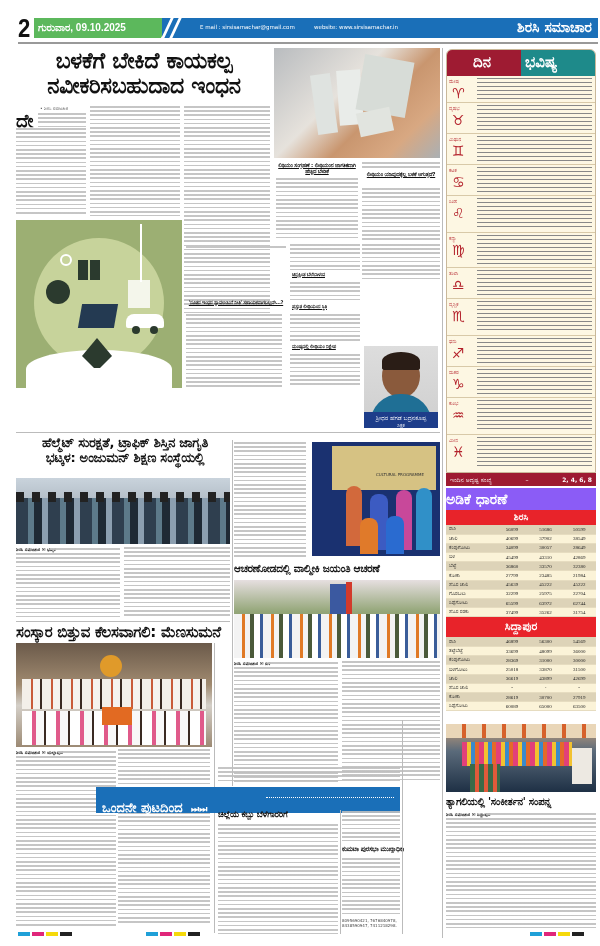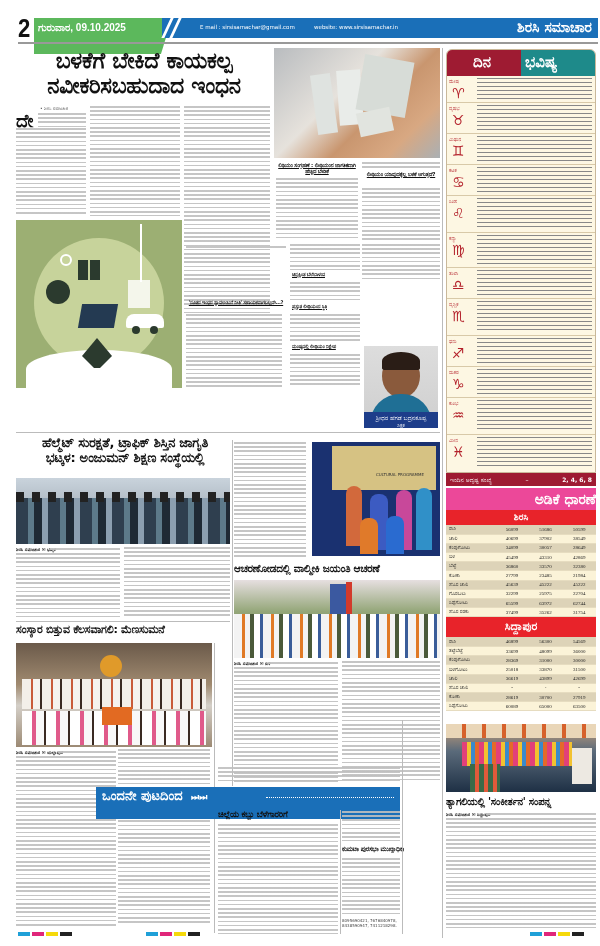--- a/index.html
+++ b/index.html
@@ -1,21 +1,21 @@
 <!DOCTYPE html>
 <html><head>
 <meta charset="utf-8">
 <style>
 *{box-sizing:border-box;margin:0;padding:0}
 body{width:600px;height:946px;background:#fff;font-family:"DejaVu Sans",sans-serif;color:#222;overflow:hidden;position:relative}
 .abs{position:absolute}
 
 .hdr{left:18px;top:16px;width:580px;height:24px}
 .pgno{position:absolute;left:0;top:-2px;font:bold 26px "Liberation Sans",sans-serif;color:#111;line-height:28px;transform:scaleX(0.85);transform-origin:left}
-.hdr-green{position:absolute;left:16px;top:2px;width:138px;height:36px;background:#5cb85c;color:#fff;font:bold 10px "Liberation Sans",sans-serif;padding:4px 4px;clip-path:polygon(0 0,100% 0,92% 100%,0 100%)}
+.hdr-green{position:absolute;left:16px;top:2px;width:138px;height:20px;background:#5cb85c;color:#fff;font:bold 10px "Liberation Sans",sans-serif;padding:4px 4px;clip-path:polygon(0 0,100% 0,92% 100%,0 100%)}
 .hdr-blue{position:absolute;left:144px;top:2px;width:436px;height:20px;background:#1a6fb8;color:#fff;font-size:5.5px;padding-top:6px}
 .hdr-email{position:absolute;left:38px;top:6px}
 .hdr-web{position:absolute;left:152px;top:6px}
 .hdr-logo{position:absolute;right:6px;top:1px;font:bold 14px "DejaVu Sans",sans-serif;color:#fff}
 .slash{position:absolute;top:0;width:3px;height:20px;background:#fff;transform:skewX(-25deg)}
 .hrule{left:18px;top:42px;width:580px;height:2px;background:#999}
 
 .txt{position:absolute;background:repeating-linear-gradient(to bottom,#bfbfbf 0 1.6px,transparent 1.6px 4.2px);opacity:.9}
 .head{position:absolute;font-weight:bold;color:#111;font-family:"DejaVu Sans",sans-serif;letter-spacing:-.3px;line-height:1.15}
 .img{position:absolute;overflow:hidden}
@@ -26,30 +26,30 @@
 .horo-title{height:26px;display:flex}
 .horo-title .a{width:50%;background:#9e1b32;color:#fff;font:bold 15px "DejaVu Sans",sans-serif;text-align:center;padding:3px 4px 0 0}
 .horo-title .b{width:50%;background:#1e8a8a;color:#fff;font:bold 15px "DejaVu Sans",sans-serif;padding:3px 0 0 4px}
 .sign{position:relative;border-bottom:1px solid #d8c9a8;padding:2px 3px 2px 30px}
 .sign .nm{position:absolute;left:2px;top:2px;font-size:5px;color:#b3202a}
 .sign .ic{position:absolute;left:5px;top:9px;width:18px;height:16px;color:#b3202a;font-size:14px;line-height:16px}
 .sign .ln{height:var(--h);background:repeating-linear-gradient(to bottom,#888 0 1.3px,transparent 1.3px 4px)}
 .lucky{left:446px;top:473px;width:150px;height:13px;background:#9e1b32;color:#fff;font-size:6px;padding:3px 4px;display:flex;justify-content:space-between}
 
 .mkt{left:446px;top:488px;width:150px}
-.mkt-title{background:#ec4899;color:#fff;font:bold 14px "DejaVu Sans",sans-serif;text-align:right;height:22px;line-height:22px}
+.mkt-title{background:#8b5cf6;color:#fff;font:bold 14px "DejaVu Sans",sans-serif;text-align:left;height:22px;line-height:22px}
 .mkt-sub{background:#e8232a;color:#fff;font:bold 9px "DejaVu Sans",sans-serif;text-align:center;height:15px;line-height:15px}
 .mkt table{width:100%;border-collapse:collapse;font-size:5px;font-family:"Liberation Serif",serif}
 .mkt td{height:9.2px;padding:0 3px;border-bottom:1px solid #e6dcc0}
 .mkt tr:nth-child(odd) td{background:#ddd3b8}
 .mkt tr:nth-child(even) td{background:#fbf3d8}
 .mkt td.n{text-align:center}
 .mkt-sub2{background:#e8232a;color:#fff;font:bold 11px "DejaVu Sans",sans-serif;text-align:center;height:20px;line-height:20px}
 
-.ribbon{left:96px;top:787px;width:304px;height:32px;background:#1a6fb8;color:#fff;font:bold 13px "DejaVu Sans",sans-serif;padding:1px 6px}
+.ribbon{left:96px;top:787px;width:304px;height:20px;background:#1a6fb8;color:#fff;font:bold 13px "DejaVu Sans",sans-serif;padding:13px 6px}
 .ribbon .dots{position:absolute;left:170px;top:10px;width:128px;border-top:1px dotted #fff}
 .reg{position:absolute;height:4px}
 .caption{position:absolute;background:#1d3d8a;color:#fff;font-size:6px;text-align:center;padding:2px}
 </style>
 </head>
 <body>
 
 <div class="abs hdr">
   <div class="pgno">2</div>
   <div class="hdr-green">ಗುರುವಾರ, 09.10.2025</div>
@@ -354,21 +354,21 @@
   <div style="position:absolute;left:112px;top:2px;width:6px;height:50px;background:#d23a2b"></div>
   <div style="position:absolute;left:0;bottom:0;width:100%;height:44px;background:repeating-linear-gradient(90deg,#f3f3f3 0 8px,#e07a26 8px 11px,#f3f3f3 11px 16px,#4b5a3a 16px 20px,#ffffff 20px 26px,#3a5d99 26px 29px)"></div>
 </div>
 <div class="abs" style="left:234px;top:661px;font-size:4.5px;font-weight:bold">ಶಿರಸಿ ಸಮಾಚಾರ ✉ ಬಿಳಿ</div>
 <div class="txt" style="left:268px;top:662px;width:70px;height:4px"></div>
 <div class="txt" style="left:234px;top:667px;width:104px;height:116px"></div>
 <div class="txt" style="left:342px;top:661px;width:98px;height:122px"></div>
 <div class="vline" style="left:232px;top:440px;height:346px"></div>
 
 <div class="hline" style="left:16px;top:621px;width:214px"></div>
-<div class="head" style="left:16px;top:624px;width:216px;font-size:11px">ಸಂಸ್ಕಾರ ಬಿತ್ತುವ ಕೆಲಸವಾಗಲಿ: ಮೆಣಸುಮನೆ</div>
+<div class="head" style="left:16px;top:624px;width:216px;font-size:15px">ಸಂಸ್ಕಾರ ಬಿತ್ತುವ ಕೆಲಸವಾಗಲಿ: ಮೆಣಸುಮನೆ</div>
 <div class="img" style="left:16px;top:643px;width:196px;height:104px;background:linear-gradient(#6b5a4a,#a08a70 40%,#d4cfc8 60%,#9c8a74)">
   <div style="position:absolute;left:84px;top:12px;width:22px;height:22px;border-radius:50%;background:#e09a2a"></div>
   <div style="position:absolute;left:6px;top:36px;width:184px;height:30px;background:repeating-linear-gradient(90deg,#f3efe9 0 9px,#c85b3a 9px 11px,#f5f2ee 11px 18px,#3a2a22 18px 20px)"></div>
   <div style="position:absolute;left:6px;top:68px;width:184px;height:34px;background:repeating-linear-gradient(90deg,#ffffff 0 10px,#e05a8a 10px 14px,#f8f8f8 14px 22px,#3a2a22 22px 24px)"></div>
   <div style="position:absolute;left:86px;top:64px;width:30px;height:18px;background:#e26a22"></div>
 </div>
 <div class="abs" style="left:16px;top:750px;font-size:4.5px;font-weight:bold">ಶಿರಸಿ ಸಮಾಚಾರ ✉ ಯಲ್ಲಾಪುರ</div>
 <div class="txt" style="left:58px;top:751px;width:58px;height:4px"></div>
 <div class="txt" style="left:16px;top:756px;width:100px;height:170px"></div>
 <div class="txt" style="left:118px;top:749px;width:92px;height:176px"></div>

